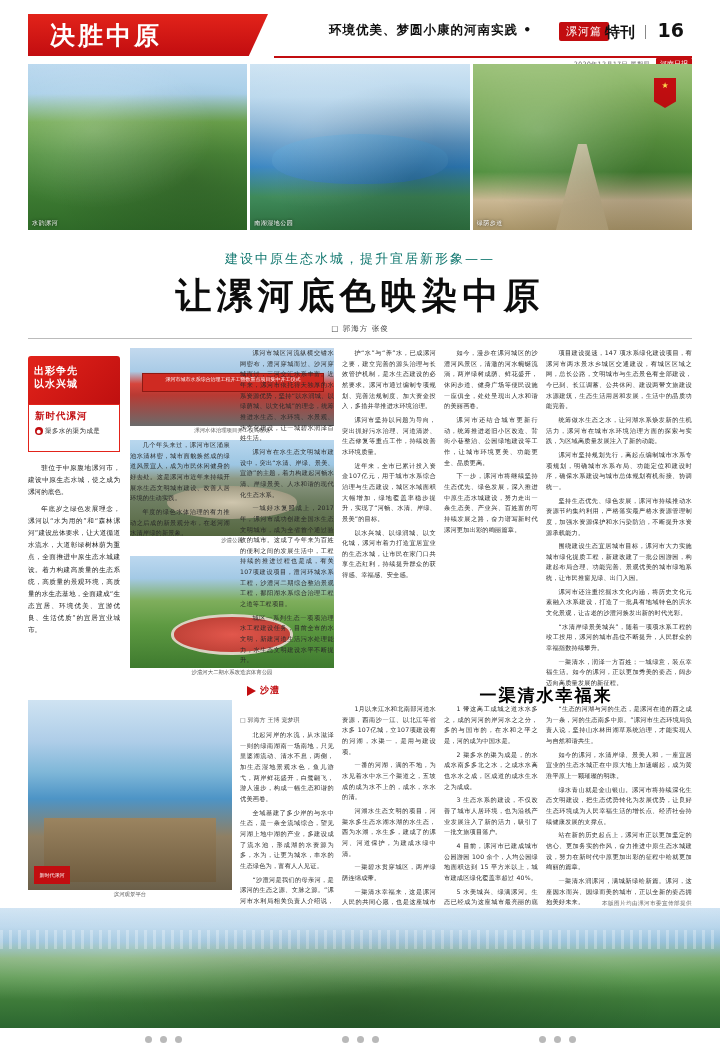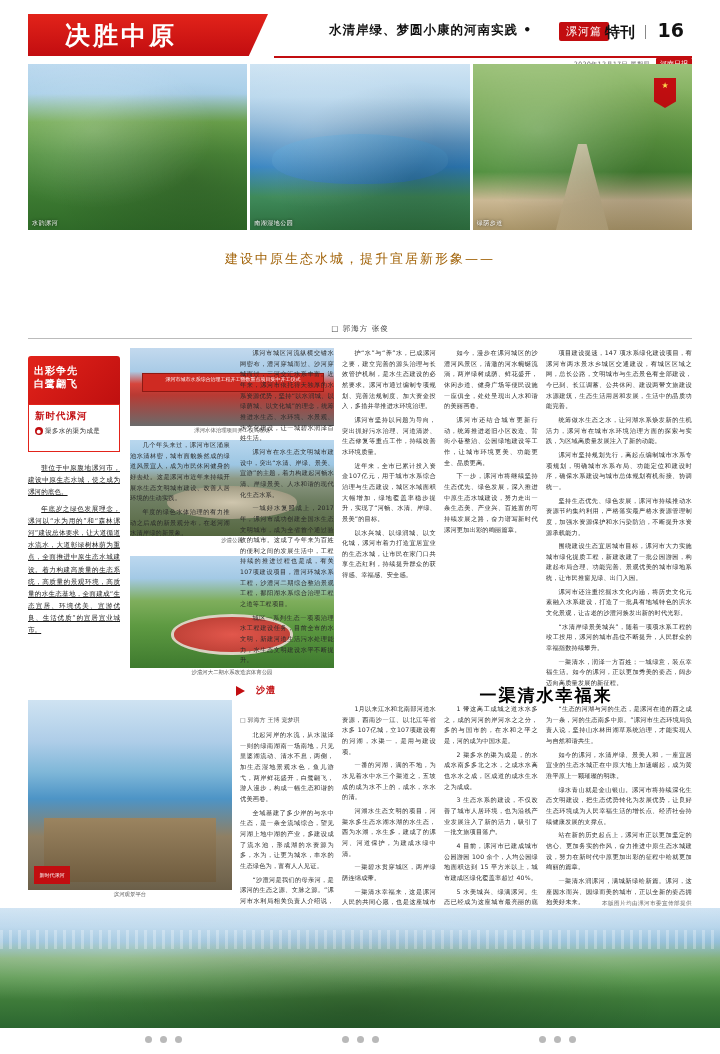--- a/index.html
+++ b/index.html
@@ -9,21 +9,21 @@
   }
   
   .masthead{position:absolute;left:28px;top:14px;width:664px;height:42px;}
   .mast-red{
     position:absolute;left:0;top:0;width:240px;height:42px;
     background:linear-gradient(180deg,#e2231a 0%,#c20d10 100%);
     clip-path:polygon(0 0,100% 0,92% 100%,0 100%);
   }
   .mast-red .txt{
     position:absolute;left:22px;top:5px;color:#fff;font-size:25px;font-weight:bold;
-    letter-spacing:3px;font-family:Liberation Sans, sans-serif;margin-left:15px;
+    letter-spacing:3px;font-family:Liberation Sans, sans-serif;
   }
   .mast-line{
     position:absolute;left:246px;top:0;right:0;height:42px;border-bottom:2px solid #c20d10;
   }
   .mast-sub{
     position:absolute;left:55px;top:8px;font-size:12.5px;color:#111;letter-spacing:1px;
     font-weight:bold;
   }
   .mast-badge{
     position:absolute;left:285px;top:8px;background:#c20d10;color:#fff;font-size:11px;
@@ -71,21 +71,21 @@
   }
   .flag{
     position:absolute;right:16px;top:14px;width:22px;height:30px;background:#c20d10;
     clip-path:polygon(0 0,100% 0,100% 78%,50% 100%,0 78%);
     display:flex;align-items:flex-start;justify-content:center;color:#ffd84d;font-size:8px;
     padding-top:3px;box-sizing:border-box;
   }
 
   
   .shoulder{
-    position:absolute;left:0;right:0;top:250px;text-align:center;font-size:13px;color:#a16207;
+    position:absolute;left:0;right:0;top:250px;text-align:center;font-size:13px;color:#0f766e;
     letter-spacing:2px;font-family:"DejaVu Serif","Liberation Serif",serif;
   }
   .headline{
     position:absolute;left:0;right:0;top:272px;text-align:center;font-size:36px;color:#0c0c0c;
     letter-spacing:5px;font-weight:bold;font-family:"DejaVu Serif","Liberation Serif",serif;
   }
   .byline{
     position:absolute;left:0;right:0;top:324px;text-align:center;font-size:7.5px;color:#444;
     letter-spacing:1px;
   }
@@ -114,21 +114,21 @@
   }
   .logo-white .w1{font-size:9.5px;color:#c20d10;font-weight:bold;letter-spacing:1px;}
   .logo-white .w2{font-size:6.5px;color:#333;margin-top:4px;letter-spacing:.4px;}
   .logo-white .dot{display:inline-block;width:8px;height:8px;border-radius:50%;
     background:#c20d10;color:#fff;font-size:5px;text-align:center;line-height:8px;margin-right:2px;}
 
   .lead-a{
     position:absolute;left:28px;top:462px;width:92px;font-size:6.6px;line-height:1.85;
     color:#1a1a1a;text-align:justify;
   }
-  .lead-a p{margin:0 0 4px 0;text-indent:2em;text-decoration:underline;}
+  .lead-a p{margin:0 0 4px 0;text-indent:2em;}
 
   
   .imgbox{position:absolute;overflow:hidden;}
   .im1{left:130px;top:348px;width:204px;height:78px;
     background:linear-gradient(180deg,#c3d9ee 0%,#a9cbe6 30%,#d6453c 46%,#b93a33 60%,#6b6b6b 100%);}
   .im1 .banner{position:absolute;left:6%;top:32%;width:88%;height:22%;
     background:#cf2a22;border:1px solid #8d1a14;}
   .im1 .banner span{display:block;color:#fff;font-size:5px;text-align:center;line-height:2;}
   .im2{left:130px;top:440px;width:204px;height:96px;
     background:linear-gradient(180deg,#b9d7ee 0%,#9cc6e3 26%,#8e9a86 40%,#6f7f63 62%,#54663f 100%);}
@@ -140,21 +140,21 @@
     background:radial-gradient(ellipse at 50% 50%,#e2574c,#b33a30);border-radius:50%;
     border:3px solid #d9d2c2;box-sizing:border-box;}
   .im4{left:28px;top:700px;width:204px;height:190px;
     background:linear-gradient(180deg,#cfe3f2 0%,#aecde8 22%,#7fb7d8 38%,#4d94c6 52%,#8f7f63 72%,#6b5f49 100%);}
   .im4 .deck{position:absolute;left:8%;top:62%;width:84%;height:34%;
     background:linear-gradient(180deg,#9b8460,#6f5c3f);}
   .im4 .stamp{position:absolute;left:6px;bottom:6px;width:36px;height:18px;background:#c20d10;
     color:#fff;font-size:5px;display:flex;align-items:center;justify-content:center;}
 
   
-  .marker{position:absolute;left:236px;top:684px;display:flex;align-items:center;gap:11px;}
+  .marker{position:absolute;left:247px;top:684px;display:flex;align-items:center;gap:4px;}
   .marker .tri{width:0;height:0;border-left:9px solid #c20d10;border-top:5px solid transparent;
     border-bottom:5px solid transparent;}
   .marker .mtxt{font-size:9px;color:#c20d10;font-weight:bold;letter-spacing:1px;}
 
   .subhead{
     position:absolute;left:400px;top:684px;width:292px;text-align:center;font-size:17px;
     color:#000000;font-weight:bold;letter-spacing:2px;
     font-family:"DejaVu Serif","Liberation Serif",serif;
   }
   .subbyline{position:absolute;left:240px;top:716px;width:94px;font-size:6px;color:#555;}
@@ -193,21 +193,21 @@
 </head>
 <body>
 
 <div id="page">
 
   <div class="masthead">
     <div class="mast-red">
       <div class="txt">决胜中原</div>
     </div>
     <div class="mast-line">
-      <div class="mast-sub">水清岸绿、梦圆小康的河南实践 •</div>
+      <div class="mast-sub">环境优美、梦圆小康的河南实践 •</div>
       <div class="mast-badge">漯河篇</div>
       <div class="mast-issue">
         <span>特刊</span>
         <span class="bar"></span>
         <span class="num">16</span>
       </div>
       <div class="mast-meta-row">
         <span class="mast-meta" style="position:static;">2020年12月17日 星期四</span>
         <span class="mast-logo-box">河南日报</span>
       </div>
@@ -223,26 +223,27 @@
       <div class="cap">南湖湿地公园</div>
     </div>
     <div class="ph p3">
       <div class="path"></div>
       <div class="cap">绿荫步道</div>
       <div class="flag">★</div>
     </div>
   </div>
 
   <div class="shoulder">建设中原生态水城，提升宜居新形象——</div>
+  <div class="headline">让漯河底色映染中原</div>
   <div class="byline">□ 郭海方 张俊</div>
   <div class="hrule"></div>
 
   <div class="logo-block">
     <div class="t1">出彩争先</div>
-    <div class="t1">白鹭翩飞</div>
+    <div class="t1">以水兴城</div>
   </div>
   <div class="logo-white">
     <div class="w1">新时代漯河</div>
     <div class="w2">
       <span class="dot">●</span><span>渠多水的渠为成是</span>
     </div>
   </div>
 
   <div class="lead-a">
     <p>驻位于中原腹地漯河市，建设中原生态水城，使之成为漯河的底色。</p>

